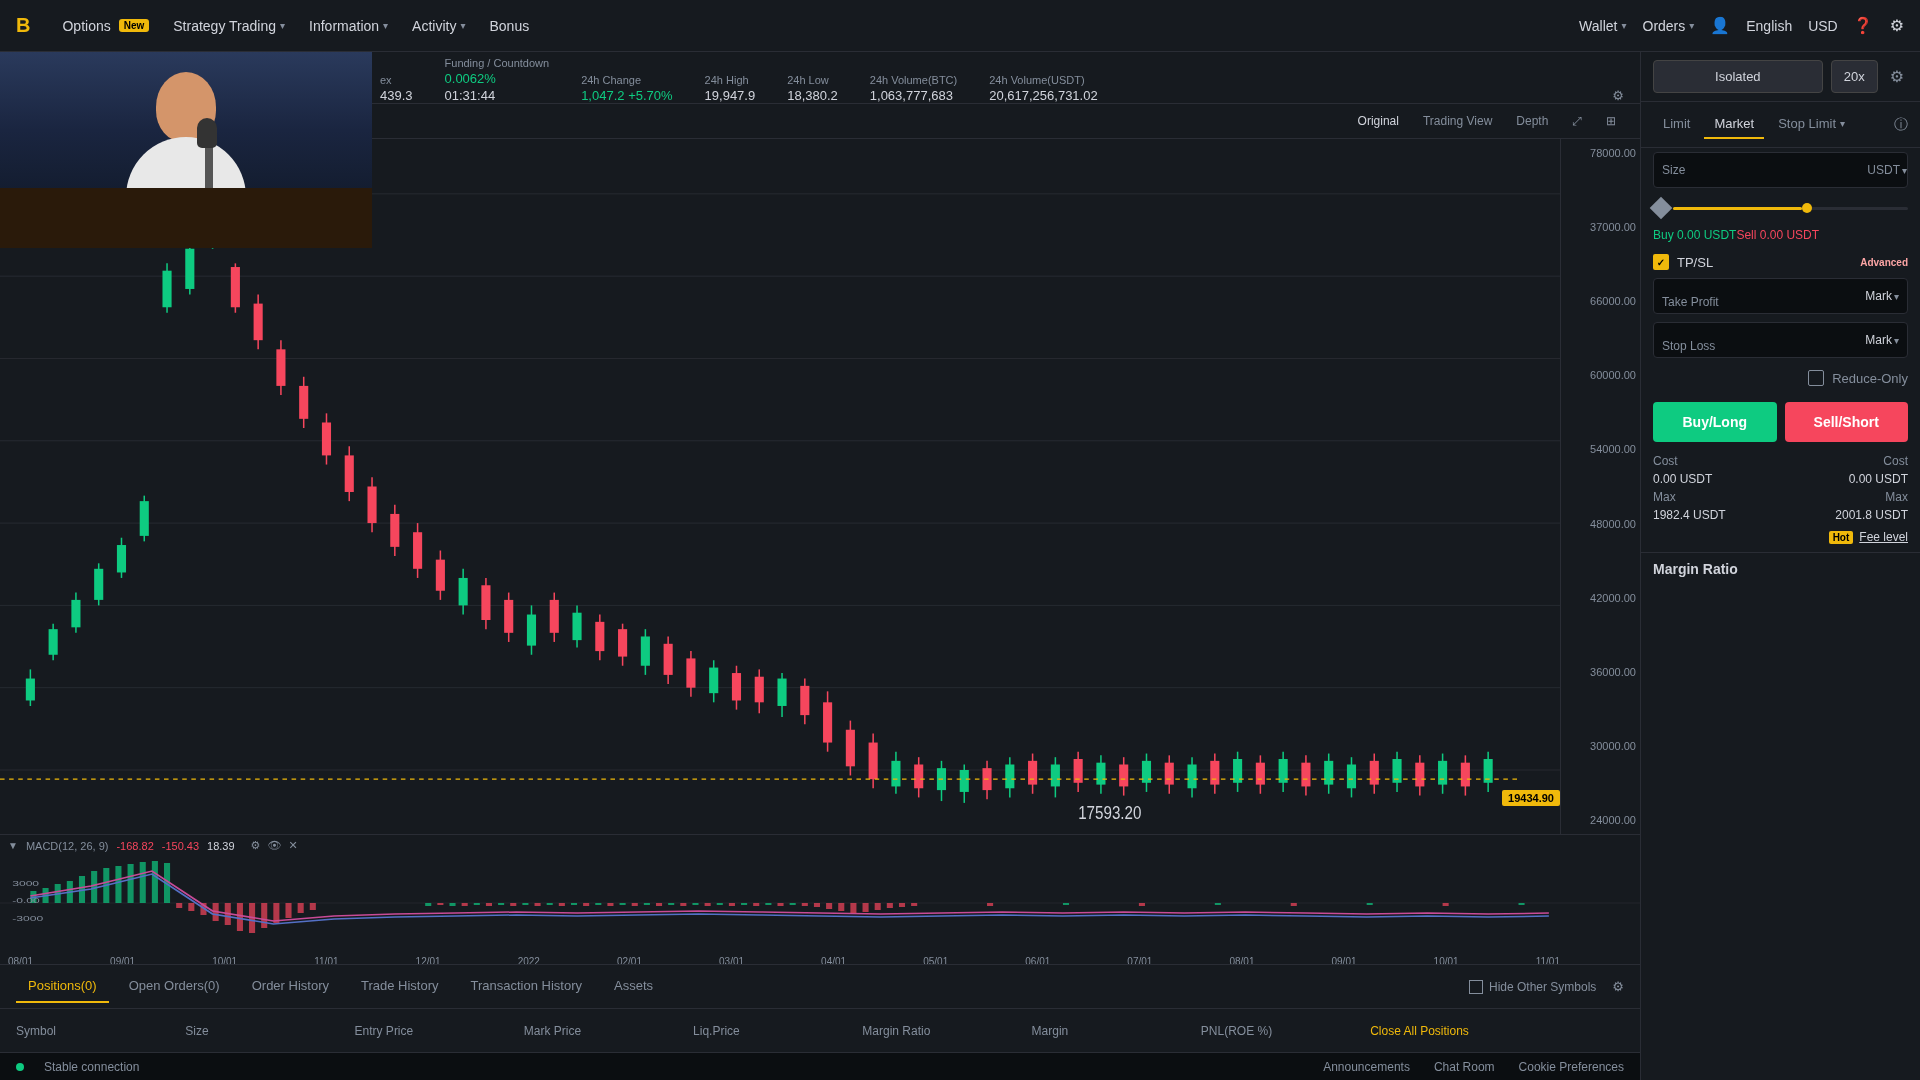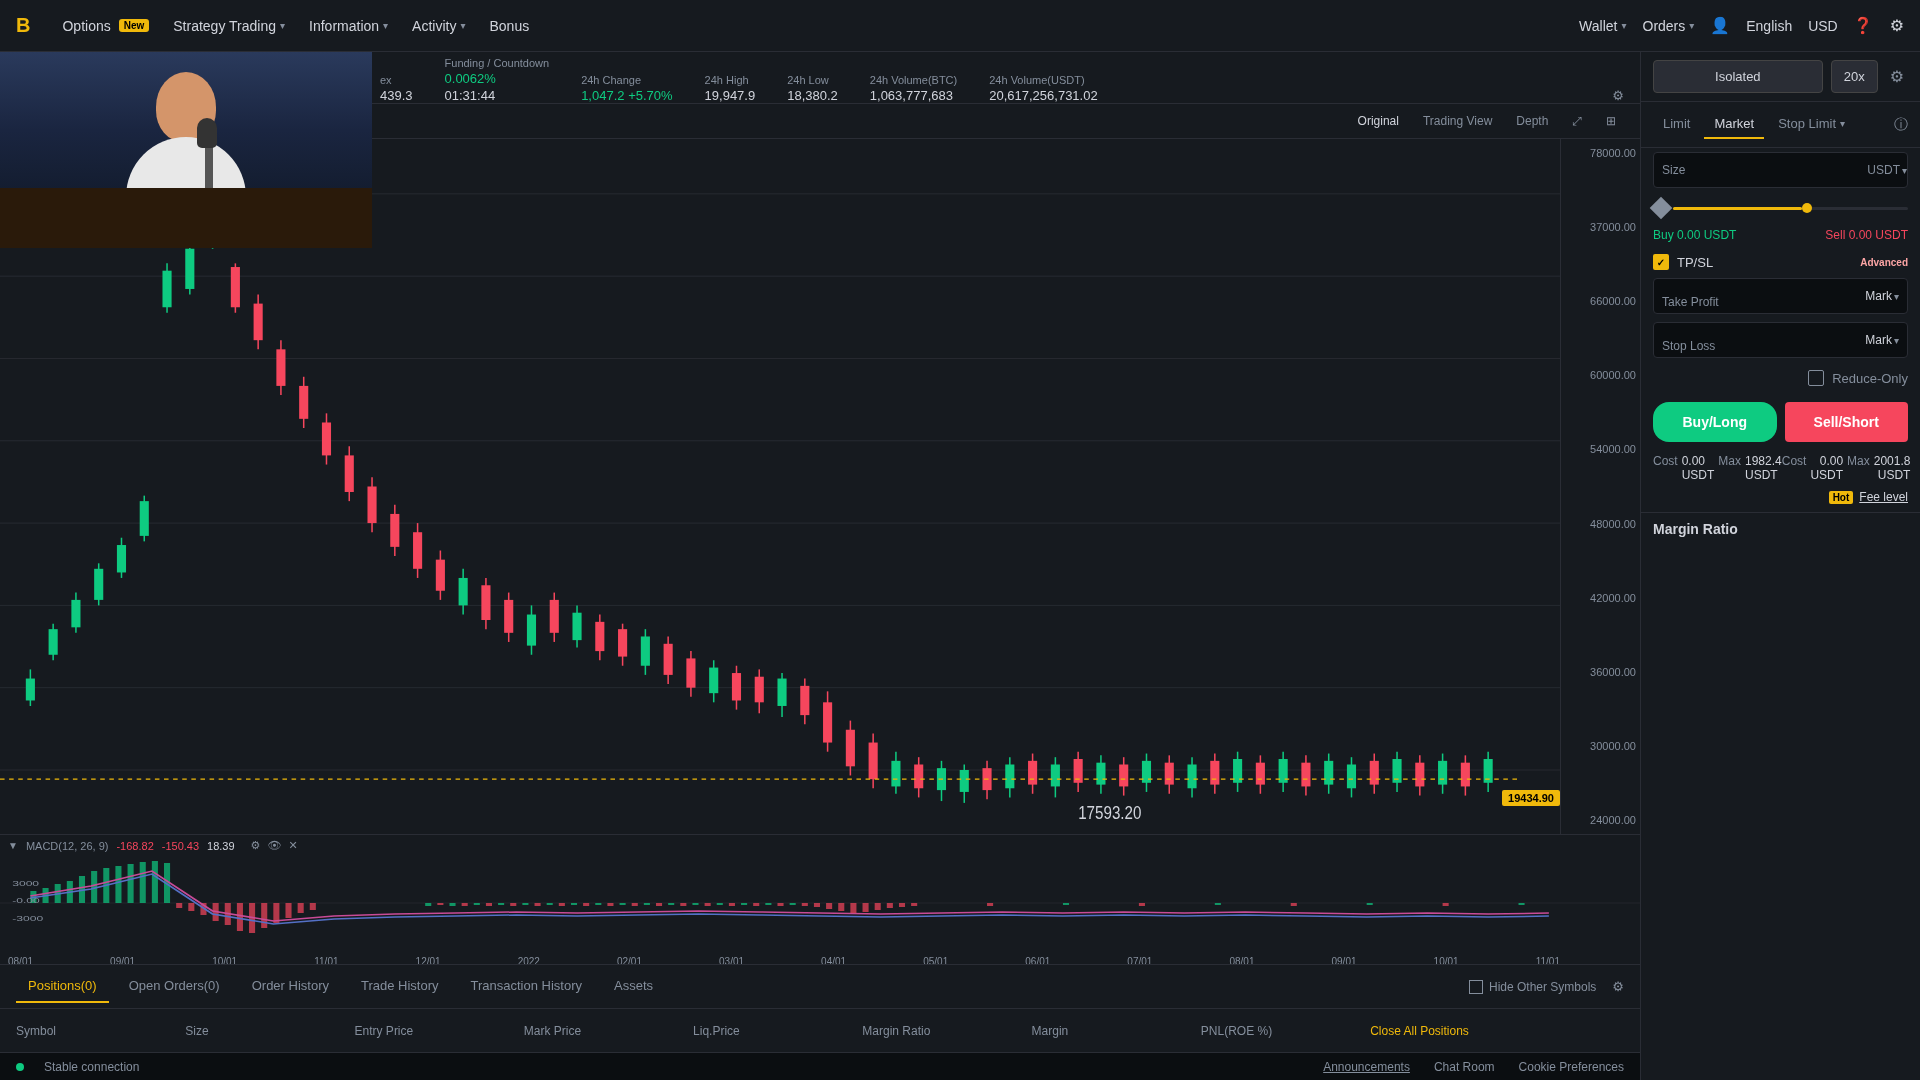--- a/index.html
+++ b/index.html
@@ -434,21 +434,20 @@
       width: 10px;
       height: 10px;
       background: #f0b90b;
       border-radius: 50%;
       cursor: pointer;
     }
 
     
     .buy-sell-row {
       display: flex;
-      justify-content: space-between;
       padding: 4px 12px 8px;
       font-size: 12px;
     }
     .buy-amount { color: #848e9c; }
     .sell-amount { color: #848e9c; }
     .buy-amount span { color: #0ecb81; }
     .sell-amount span { color: #f6465d; }
 
     
     .tpsl-row {
@@ -526,21 +525,21 @@
     .order-buttons {
       display: flex;
       padding: 8px 12px;
       gap: 8px;
     }
     .buy-btn {
       flex: 1;
       background: #0ecb81;
       color: #fff;
       border: none;
-      border-radius: 16px;
+      border-radius: 4px;
       padding: 12px;
       font-size: 14px;
       font-weight: bold;
       cursor: pointer;
     }
     .sell-btn {
       flex: 1;
       background: #f6465d;
       color: #fff;
       border: none;
@@ -551,21 +550,21 @@
       cursor: pointer;
     }
 
     
     .cost-info {
       display: flex;
       justify-content: space-between;
       padding: 4px 12px;
       font-size: 12px;
     }
-    .cost-left, .cost-right { display: flex; flex-direction: row; gap: 4px; }
+    .cost-left, .cost-right { display: flex; flex-direction: column; gap: 4px; }
     .cost-label { color: #848e9c; }
     .cost-val { color: #d1d4dc; }
 
     
     .fee-row {
       display: flex;
       justify-content: flex-end;
       padding: 4px 12px 8px;
       align-items: center;
       gap: 6px;
@@ -1052,21 +1051,21 @@
       <div class="col-header">Margin Ratio</div>
       <div class="col-header">Margin</div>
       <div class="col-header">PNL(ROE %)</div>
       <div class="col-header wide" style="cursor:pointer;color:#f0b90b;">Close All Positions</div>
     </div>
 
     <div class="status-bar">
       <span class="status-dot"></span>
       <span>Stable connection</span>
       <div class="status-bar-right">
-        <span style="cursor:pointer;text-decoration:underline;">Announcements</span>
+        <span style="cursor:pointer;">Announcements</span>
         <span style="cursor:pointer;">Chat Room</span>
         <span style="cursor:pointer;">Cookie Preferences</span>
       </div>
     </div>
 
   </div>
 
   <div class="right-panel">
 
     <div class="isolated-bar">

